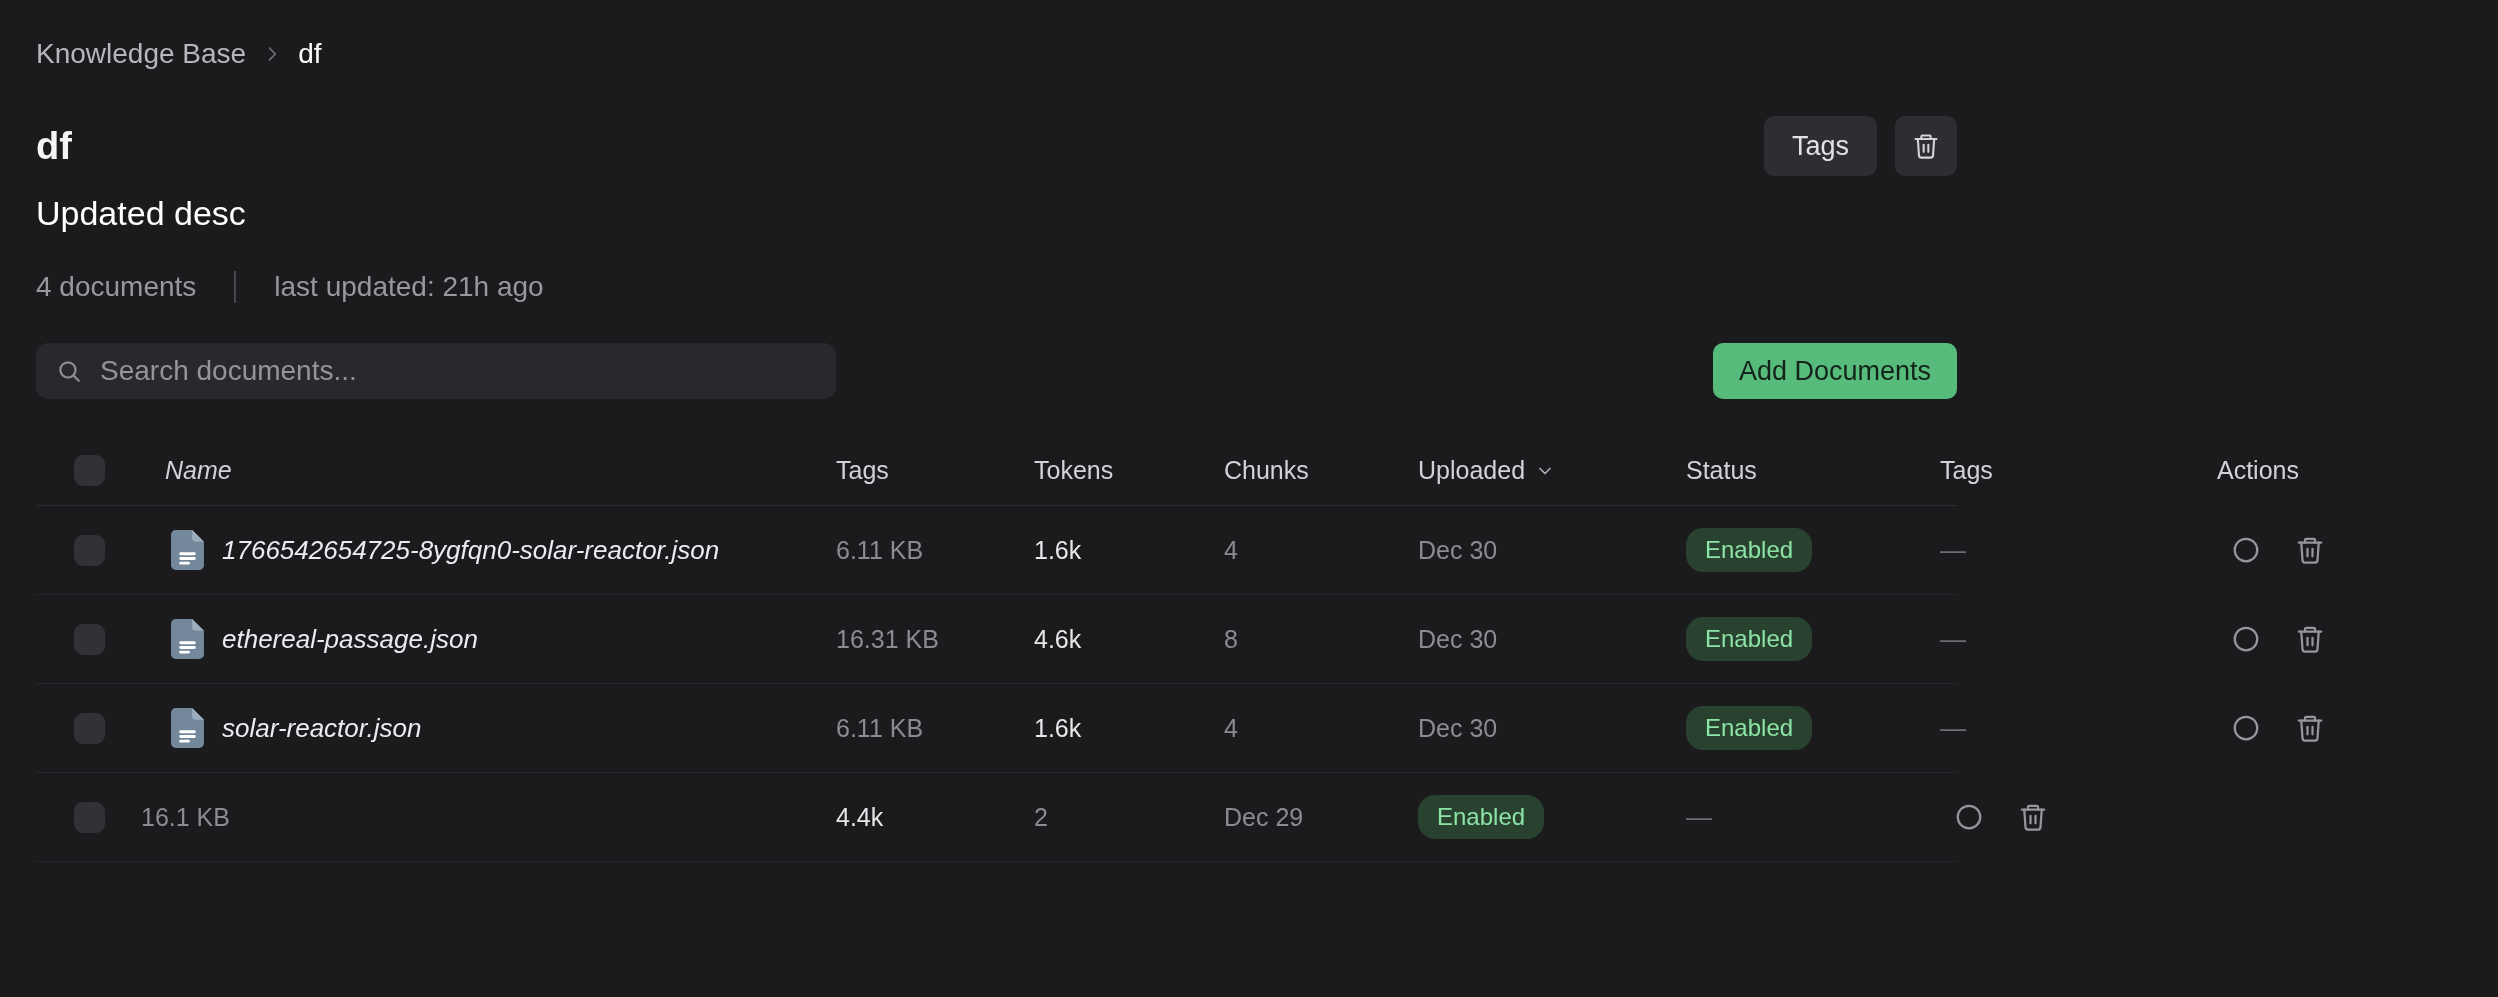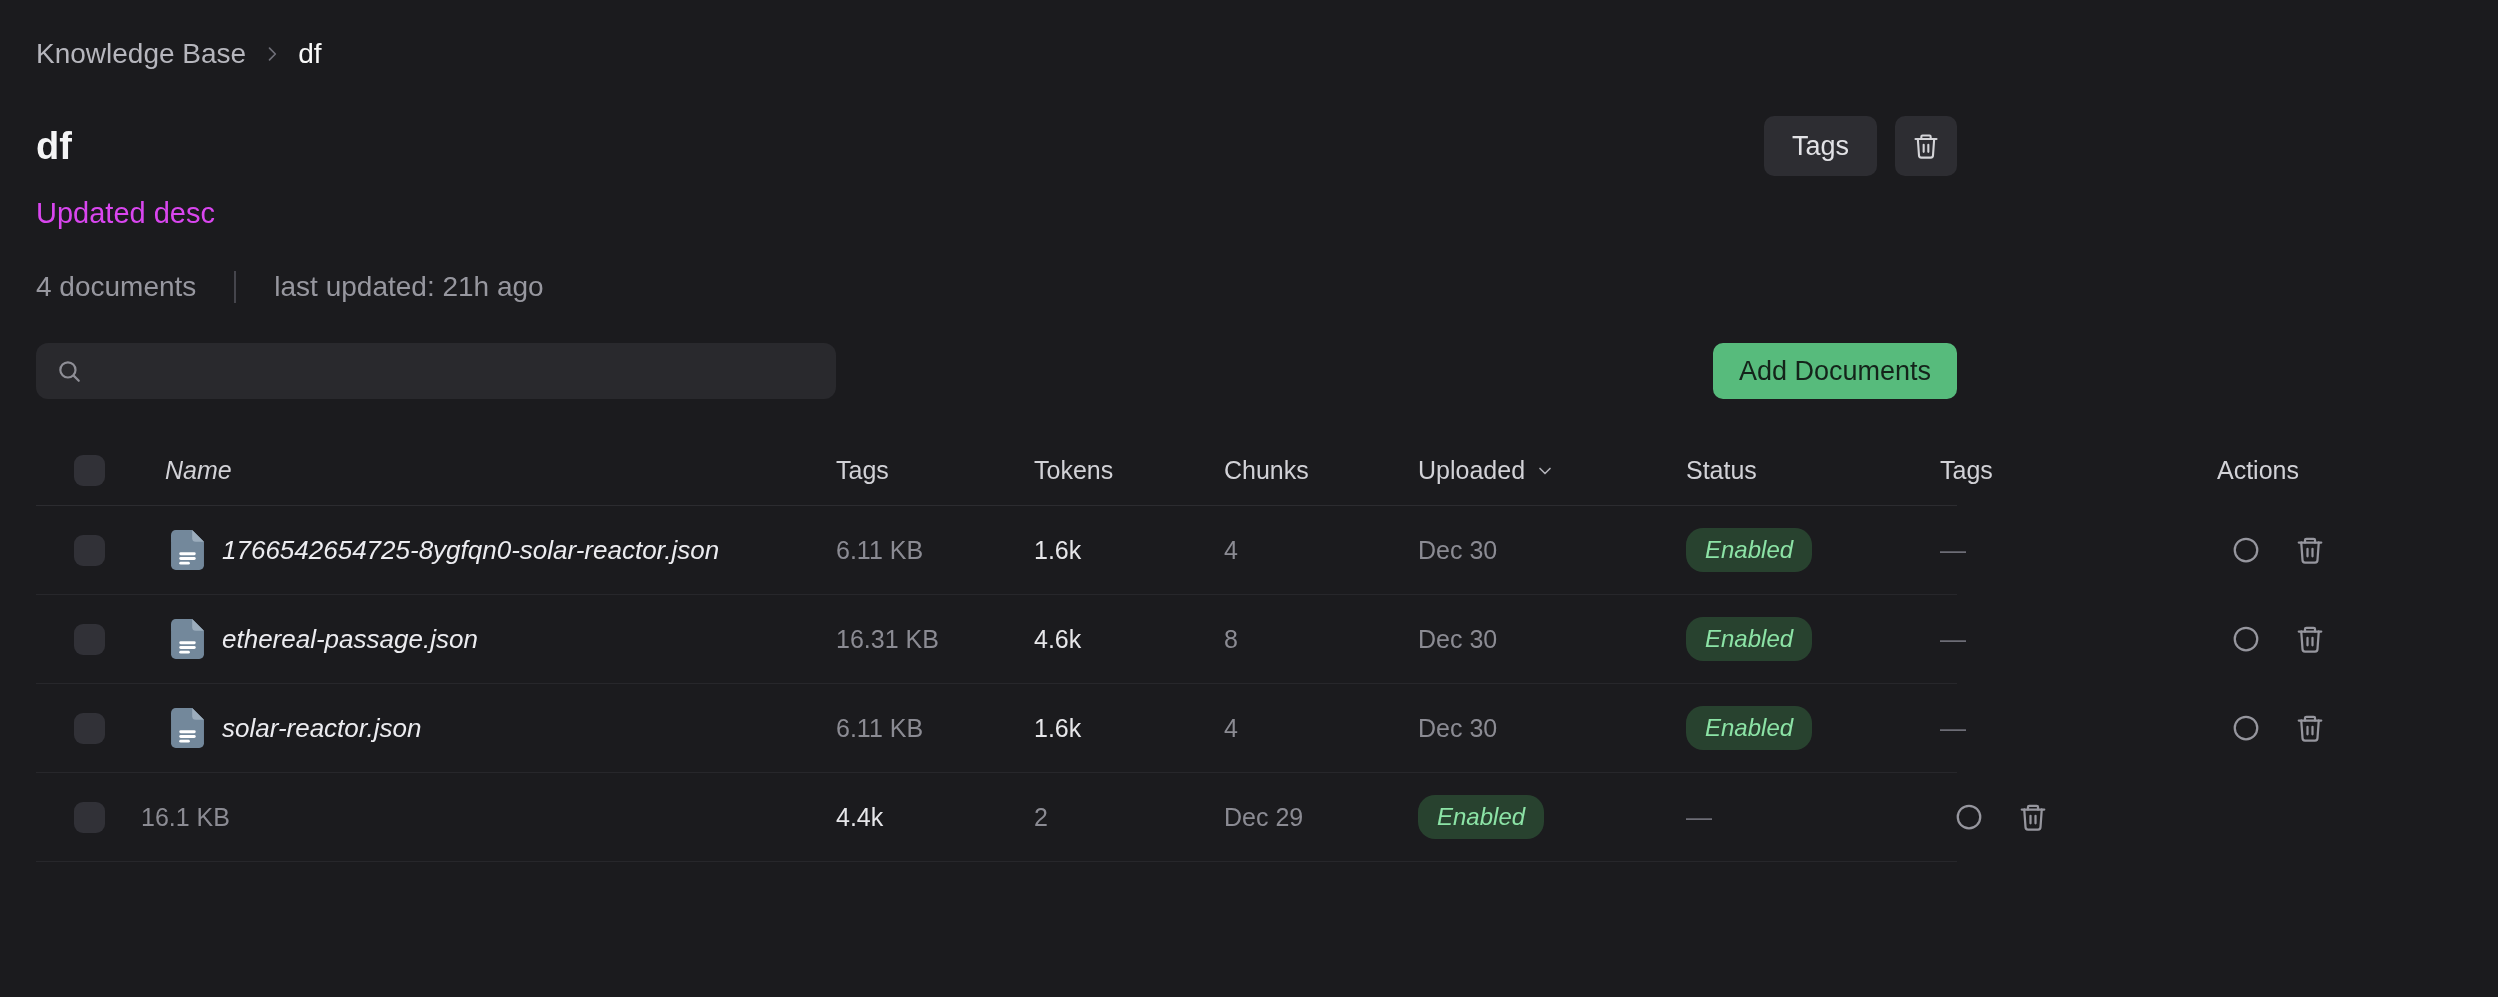--- a/index.html
+++ b/index.html
@@ -24,21 +24,21 @@
   h1.title { font-size: 38px; line-height: 44px; font-weight: 600; color: #f4f4f5; margin: 0; }
   .title-actions { display: flex; gap: 18px; }
   .btn-secondary {
     background: #2d2d32; color: #e2e2e6; border: none; border-radius: 10px;
     height: 60px; padding: 0 28px; font-size: 27px; font-family: inherit; cursor: pointer;
     display: flex; align-items: center; justify-content: center;
   }
   .icon-btn { width: 62px; padding: 0; }
   .icon-btn svg { width: 28px; height: 28px; color: #d4d4d8; }
 
-  .kb-desc { margin-top: 22px; font-size: 29px; line-height: 30px; color: #d946ef; }
+  .kb-desc { margin-top: 22px; font-size: 34px; line-height: 30px; color: #ffffff; }
 
   .stats { margin-top: 43px; display: flex; align-items: center; gap: 38px; font-size: 28px; line-height: 32px; color: #97979f; }
   .vdiv { width: 2px; height: 32px; background: #45454c; }
 
   
   .toolbar { margin-top: 40px; display: flex; justify-content: space-between; align-items: center; }
   .search {
     width: 800px; height: 56px; background: #29292d; border-radius: 12px;
     display: flex; align-items: center; padding: 0 20px; gap: 16px;
   }
@@ -69,21 +69,21 @@
   .c-check { padding-left: 38px; }
   .checkbox { width: 31px; height: 31px; border-radius: 9px; background: #313137; display: block; cursor: pointer; }
   .c-name { display: flex; align-items: center; padding-left: 30px; gap: 18px; min-width: 0; font-style: italic; }
   .file-icon { flex: none; display: flex; }
   .file-icon svg { width: 33px; height: 40px; display: block; }
   .fname { color: #ececf0; font-size: 26px; white-space: nowrap; overflow: hidden; text-overflow: ellipsis; }
   .c-size, .c-chunks, .c-date { color: #8b8b93; font-size: 25px; }
   .c-tokens { color: #e7e7ea; font-size: 25px; }
   .badge {
     display: inline-block; background: #28422f; color: #8ce3a6;
-    font-size: 24px; padding: 8px 19px; border-radius: 17px; font-style: italic;
+    font-size: 24px; padding: 8px 19px; border-radius: 17px;
   }
   .c-tags { color: #6d6d76; font-size: 26px; }
   .c-actions { display: flex; align-items: center; gap: 34px; padding-left: 14px; }
   .action-btn { background: none; border: none; padding: 0; color: #96969e; cursor: pointer; display: flex; }
   .action-btn svg { width: 30px; height: 30px; }
 </style>
 </head>
 <body>
 
 <div class="page">
@@ -123,20 +123,21 @@
     <span class="vdiv"></span>
     <span>last updated: 21h ago</span>
   </div>
 
   <div class="toolbar">
     <div class="search">
       <svg viewBox="0 0 24 24" fill="none" stroke="currentColor" stroke-width="2" stroke-linecap="round">
           <circle cx="11" cy="11" r="7"></circle>
           <line x1="16.5" y1="16.5" x2="21" y2="21"></line>
         </svg>
+      <input type="text" placeholder="Search documents..." style="">
     </div>
     <button class="add-btn">Add Documents</button>
   </div>
 
   <div class="table">
     <div class="thead">
       <div class="c-check">
           <span class="checkbox"></span>
         </div>
       <div class="c-name">Name</div>

